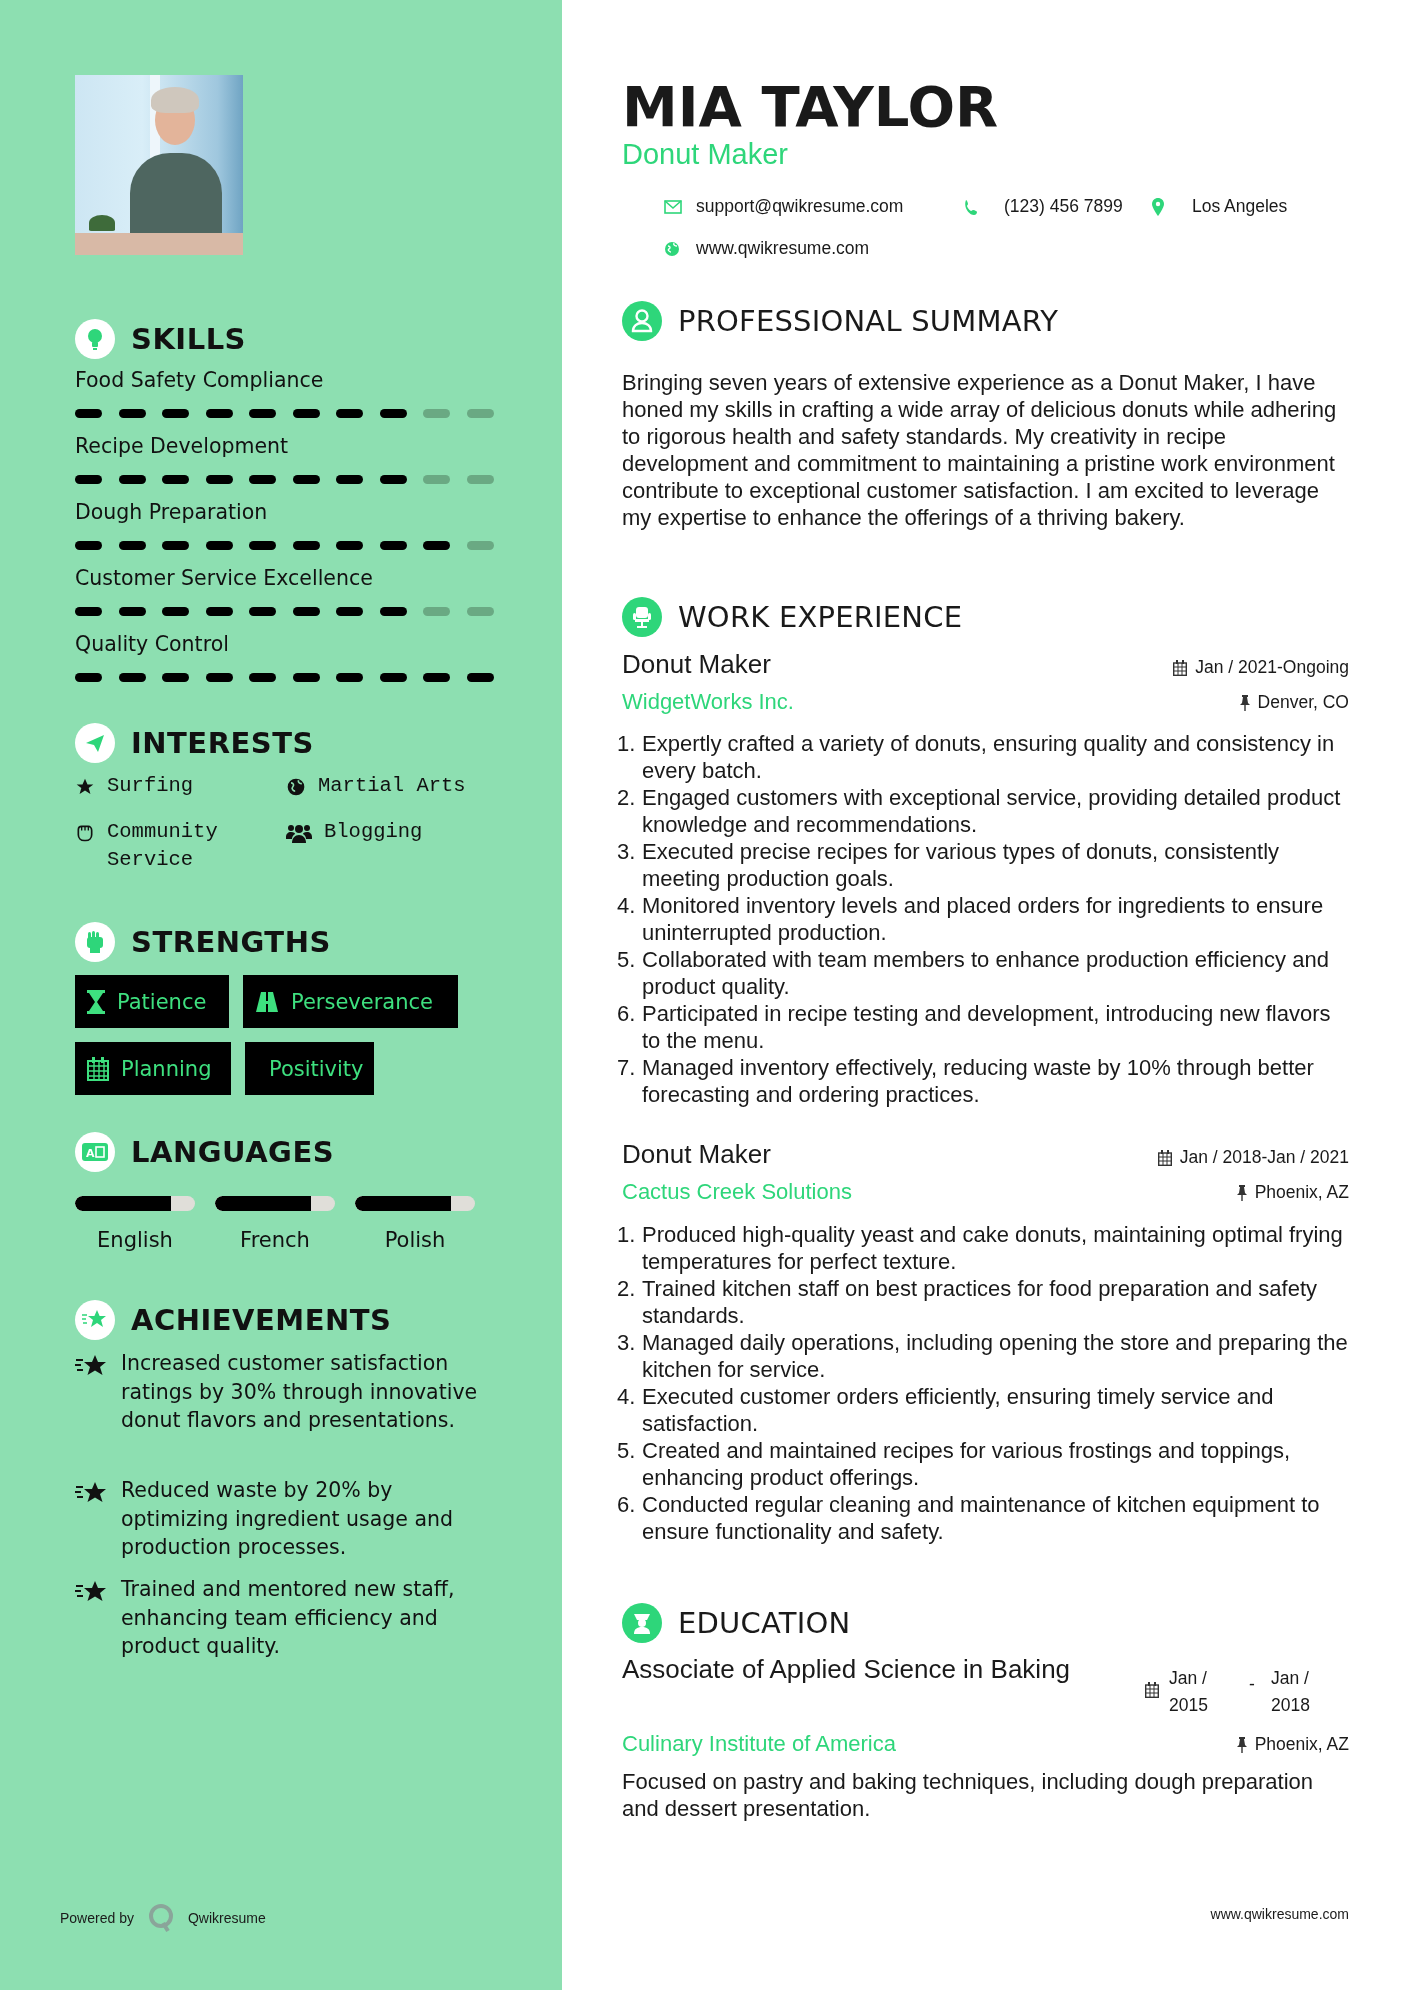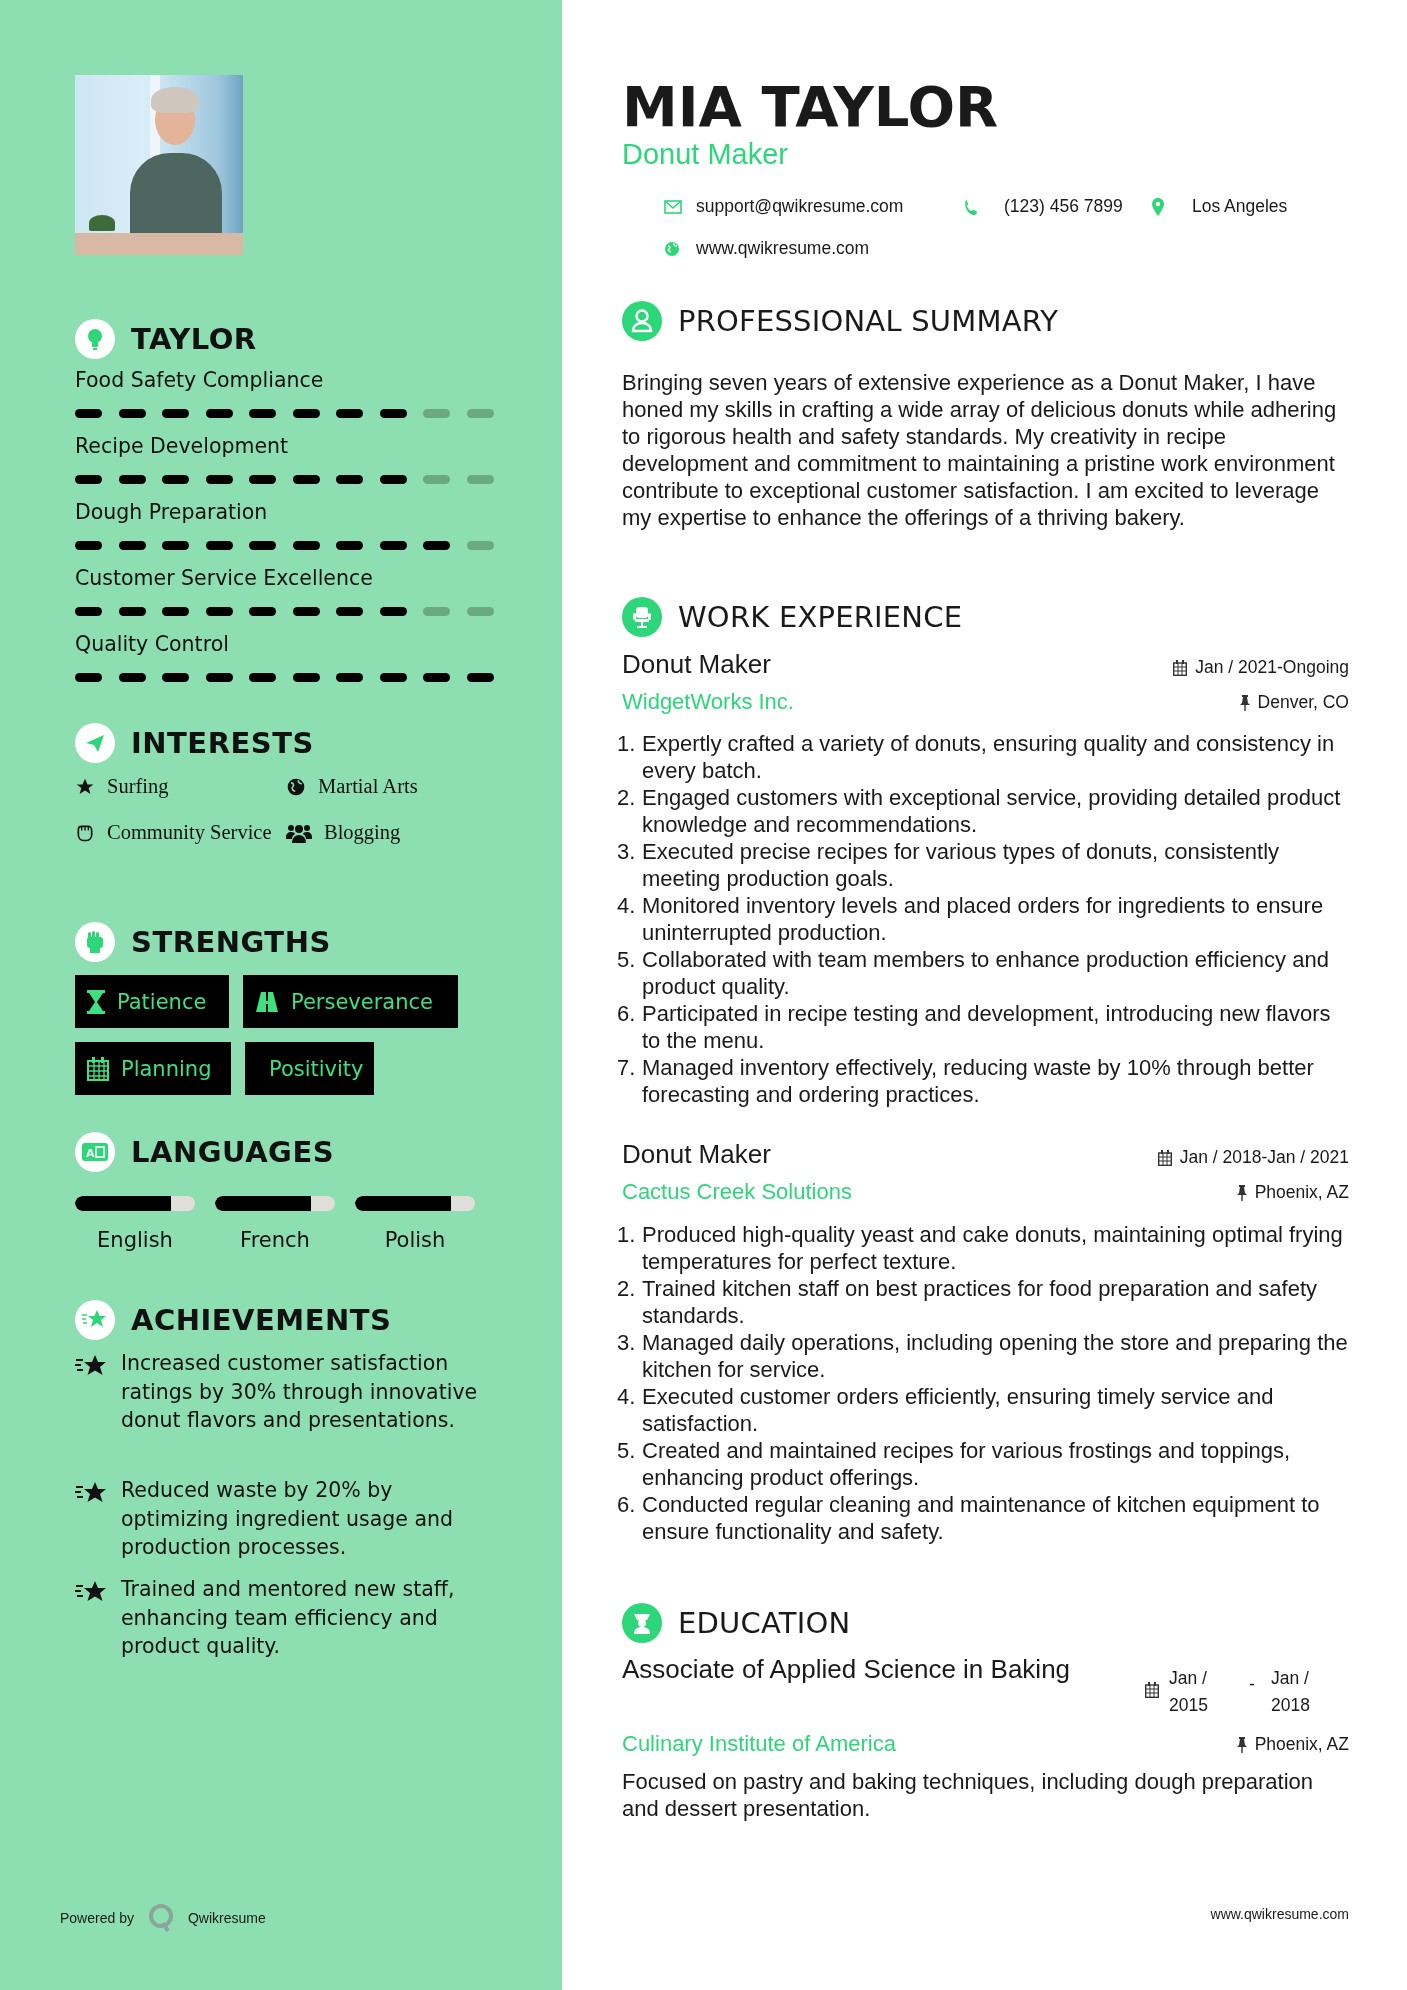--- a/index.html
+++ b/index.html
@@ -19,21 +19,21 @@
 
   .sec-head { position: absolute; left: 75px; display: flex; align-items: center; gap: 16px; }
   .sec-icon { width: 40px; height: 40px; border-radius: 50%; background: #ffffff; display: flex; align-items: center; justify-content: center; }
   .sec-title { font-family: "DejaVu Sans", sans-serif; font-weight: bold; font-size: 29px; letter-spacing: 0.5px; color: #111; }
 
   .skill-label { position: absolute; left: 75px; font-family: "DejaVu Sans", sans-serif; font-size: 20.5px; color: #111; }
   .skill-bar { position: absolute; left: 75px; display: flex; gap: 16.5px; }
   .dash { width: 27px; height: 9px; border-radius: 5px; background: #000; }
   .dash.off { background: #6aa983; }
 
-  .interest { position: absolute; display: flex; align-items: flex-start; gap: 12px; font-family: Liberation Serif, serif; font-size: 20.5px; color: #111; line-height: 28px; }
+  .interest { position: absolute; display: flex; align-items: flex-start; gap: 12px; font-family: Liberation Mono, monospace; font-size: 20.5px; color: #111; line-height: 28px; }
   .interest svg { margin-top: 5px; flex: none; }
 
   .strength { position: absolute; height: 53px; background: #000; display: flex; align-items: center; gap: 12px; padding: 0 12px; color: #3ee07f; font-family: "DejaVu Sans", sans-serif; font-size: 21px; }
 
   .lang-bar { position: absolute; top: 1196px; width: 120px; height: 15px; border-radius: 8px; background: #e0ded9; overflow: hidden; }
   .lang-bar .fill { height: 100%; background: #000; border-radius: 8px 0 0 8px; }
   .lang-label { position: absolute; top: 1228px; width: 120px; text-align: center; font-family: "DejaVu Sans", sans-serif; font-size: 21px; color: #111; }
 
   .ach { position: absolute; left: 75px; width: 430px; display: flex; gap: 12px; font-family: "DejaVu Sans", sans-serif; font-size: 20.5px; line-height: 28.5px; color: #111; }
   .ach svg { flex: none; margin-top: 4px; }
@@ -75,21 +75,21 @@
   </div>
 
   <div class="sec-head" style="top:319px">
     <span class="sec-icon">
       <svg width="22" height="24" viewBox="0 0 22 24">
           <circle cx="11" cy="9" r="7" fill="#2ed67a"></circle>
           <rect x="8" y="15" width="6" height="5" rx="1" fill="#2ed67a"></rect>
           <rect x="9" y="21" width="4" height="2" fill="#2ed67a"></rect>
         </svg>
     </span>
-    <span class="sec-title">TAYLOR</span>
+    <span class="sec-title">SKILLS</span>
   </div>
 
   <div class="skill-label" style="top:368px">Food Safety Compliance</div>
   <div class="skill-bar" style="top:409px">
     <i class="dash"></i>
       <i class="dash"></i>
       <i class="dash"></i>
       <i class="dash"></i>
       <i class="dash"></i>
       <i class="dash"></i>

